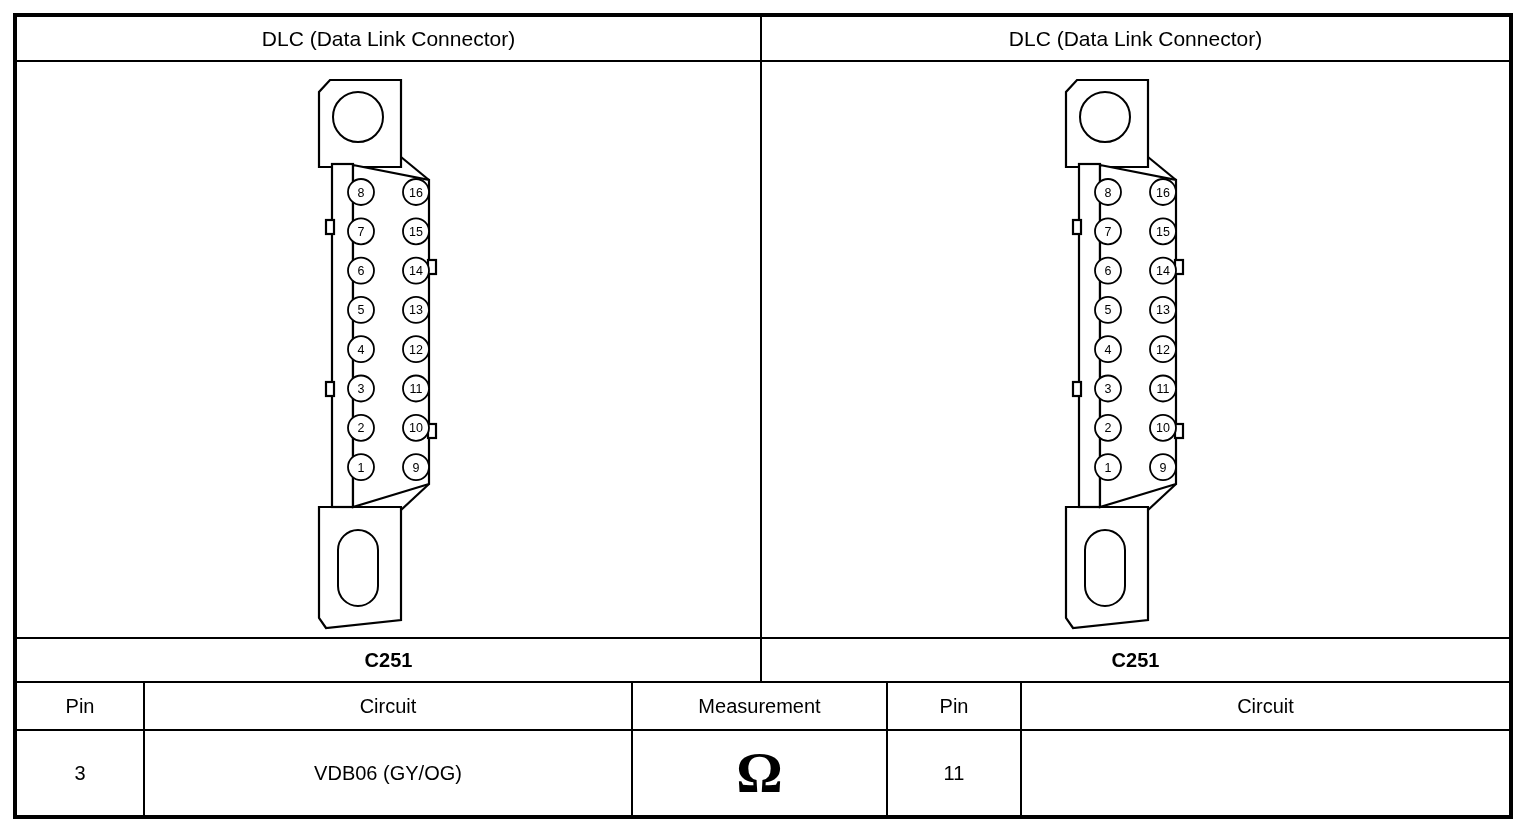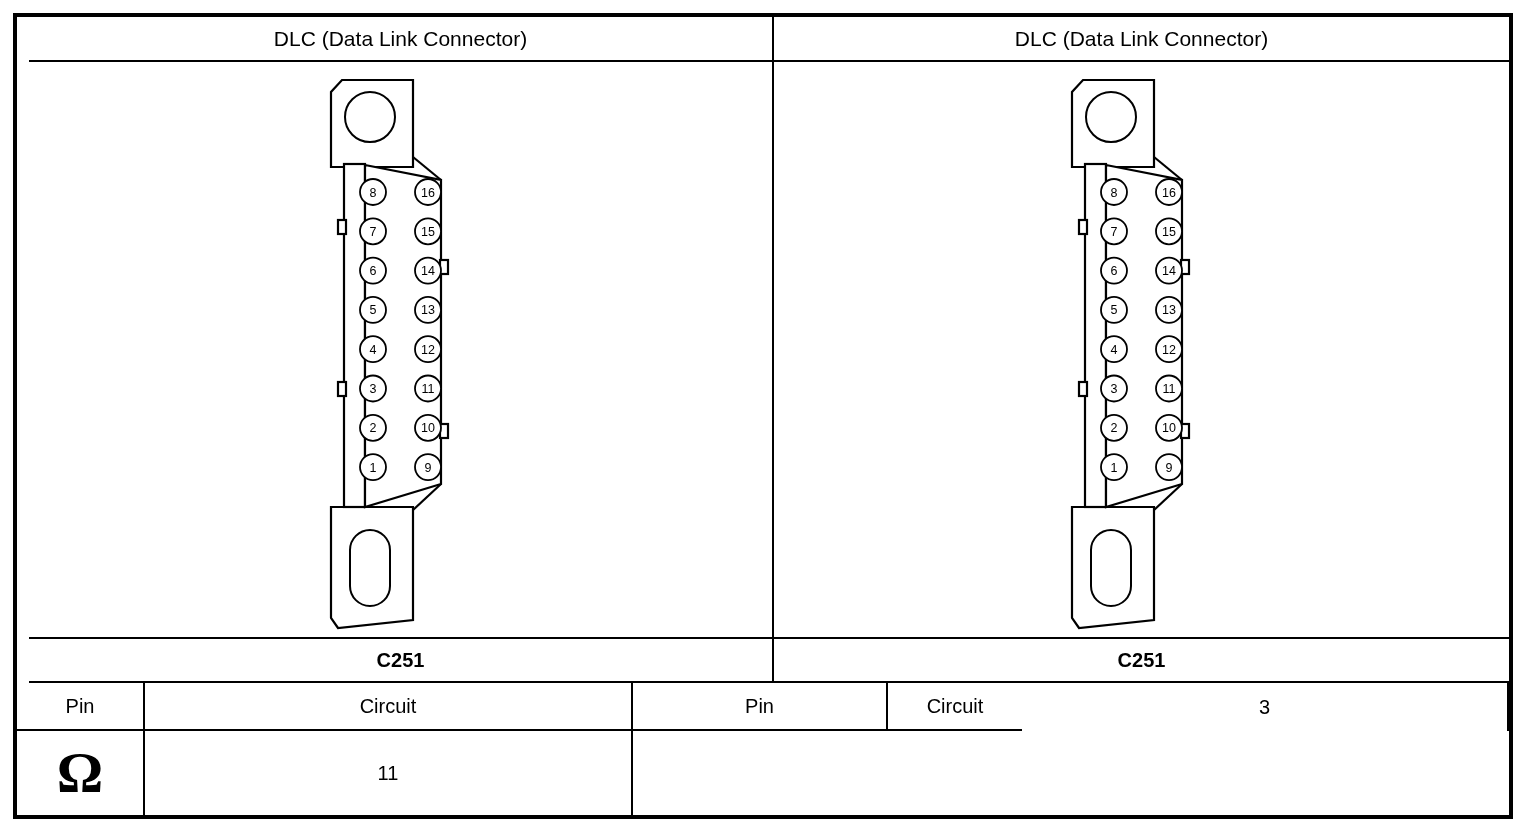--- a/index.html
+++ b/index.html
@@ -13,21 +13,20 @@
   .sheet{
     width:1500px;
     margin:13px auto;
     border:4px solid var(--border-color);
     background:var(--bg);
   }
   .top-grid{
     display:grid;
     grid-template-columns:745px 1fr;
     grid-template-rows:45px 575px 46px;
-    padding-left:12px;
   }
   .bottom-grid{
     display:grid;
     grid-template-columns:128px 488px 255px 134px 1fr;
     grid-template-rows:48px 84px;
   }
   .cell{
     display:flex;
     align-items:center;
     justify-content:center;
@@ -201,30 +200,36 @@
   </div>
 
   <div class="bottom-grid">
     <div class="cell bh">
       <span>Pin</span>
     </div>
     <div class="cell bh">
       <span>Circuit</span>
     </div>
     <div class="cell bh">
+      <span>Measurement</span>
+    </div>
+    <div class="cell bh">
       <span>Pin</span>
     </div>
     <div class="cell bh last">
       <span>Circuit</span>
     </div>
 
     <div class="cell bv">
       <span>3</span>
     </div>
     <div class="cell bv">
+      <span>VDB06 (GY/OG)</span>
+    </div>
+    <div class="cell bv">
       <span class="ohm">Ω</span>
     </div>
     <div class="cell bv">
       <span>11</span>
     </div>
   </div>
 
 </div>
 
 </body></html>

